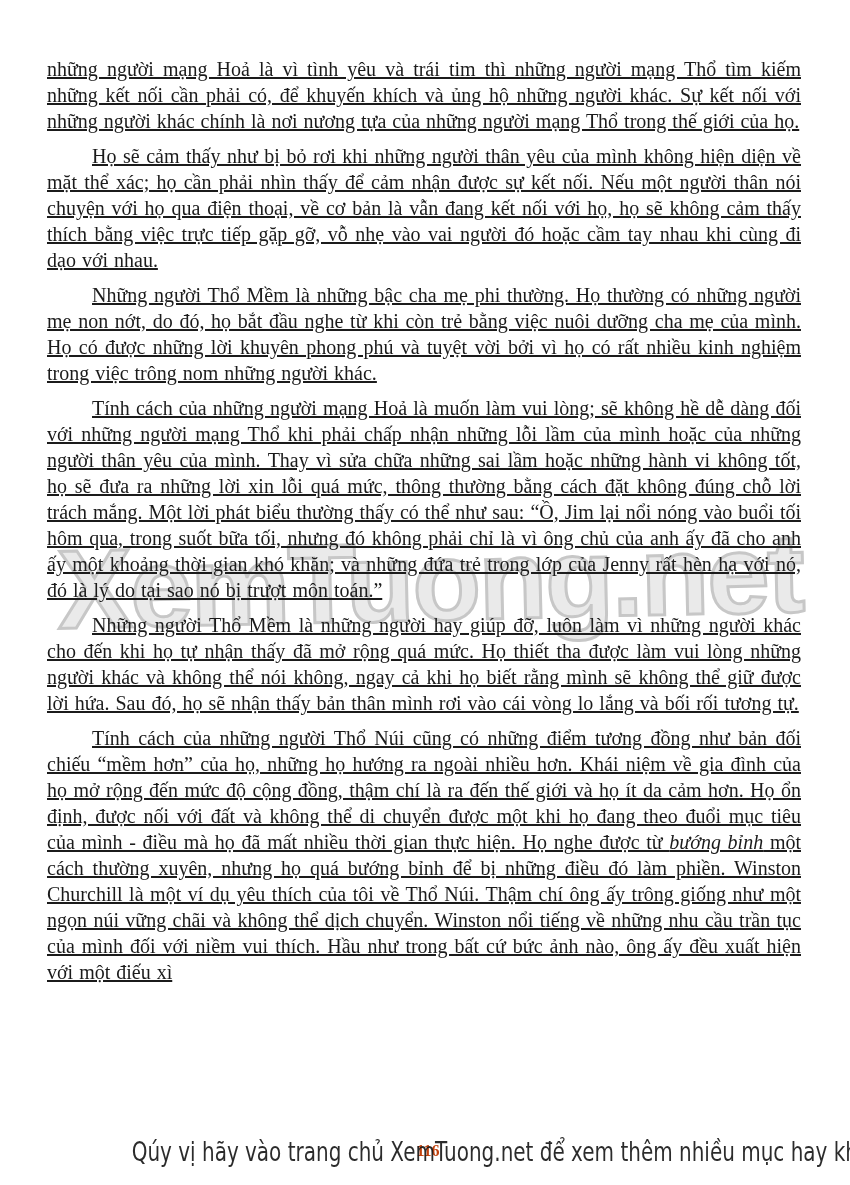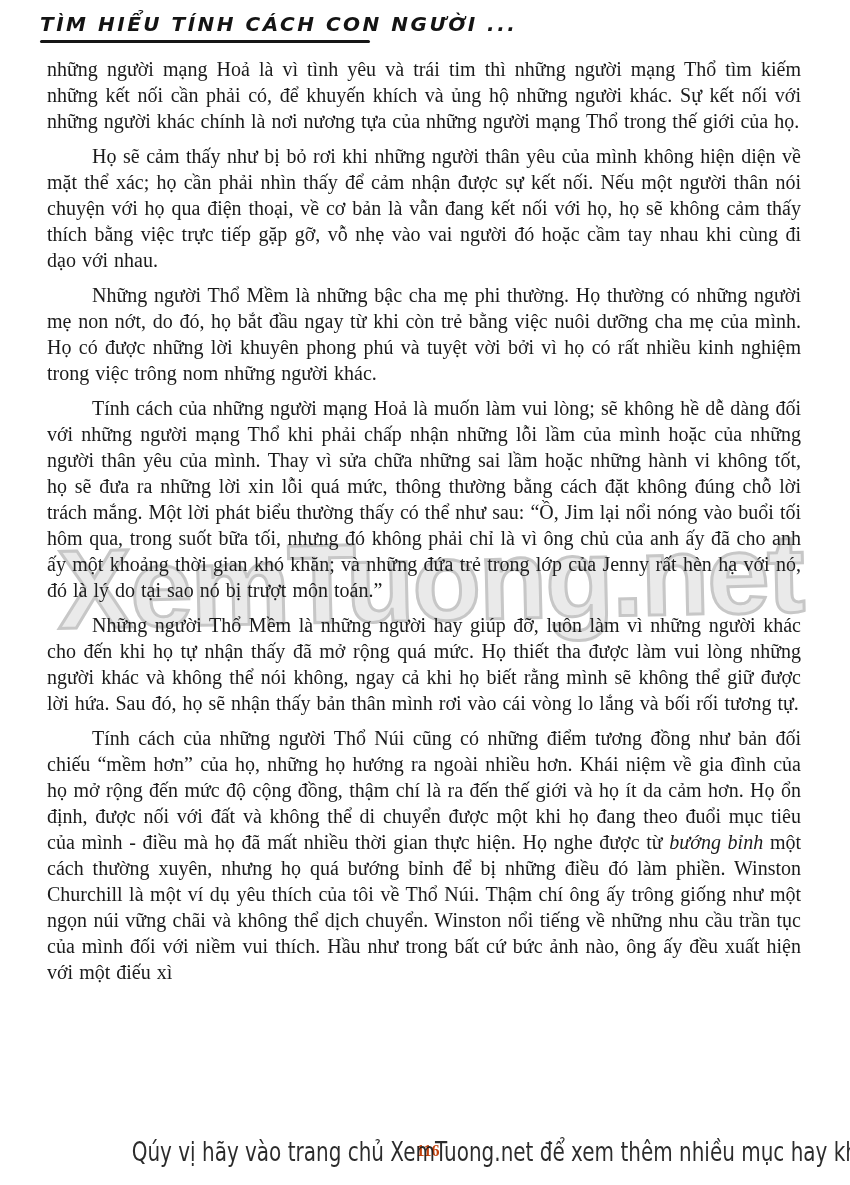--- a/index.html
+++ b/index.html
@@ -24,21 +24,21 @@
     height:3px; background:#161616; width:330px; margin-top:4px; border-radius:2px;
   }
 
   
   .body-text {
     position:absolute; top:56px; left:47px; width:766px;
     color:#1b1b1b; font-size:20px; line-height:26px;
     text-align:justify; z-index:2;
     word-spacing:1px;
   }
-  .body-text p { margin:0 12px 9px 0; text-indent:45px; }
+  .body-text p { margin:0 12px 9px 0; text-indent:45px;text-decoration:underline; }
   .body-text p.first { text-indent:0; }
   .body-text h3 {
     font-size:20px; line-height:26px; font-weight:bold;
     margin:15px 0 10px 45px; color:#151515;
   }
 
   
   .watermark {
     position:absolute; top:512px; left:20px; width:820px;
     text-align:center; white-space:nowrap;
@@ -70,29 +70,25 @@
     transform:scaleX(0.74); transform-origin:center;
   }
 </style>
 </head>
 <body>
 
 <div class="page">
 
   <div class="watermark">XemTuong.net</div>
 
-  <div class="header">
-    <span class="header-title">TÌM HIỂU TÍNH CÁCH CON NGƯỜI ...</span>
-    <div class="header-underline"></div>
-  </div>
 
   <div class="body-text">
     <p class="first">những người mạng Hoả là vì tình yêu và trái tim thì những người mạng Thổ tìm kiếm những kết nối cần phải có, để khuyến khích và ủng hộ những người khác. Sự kết nối với những người khác chính là nơi nương tựa của những người mạng Thổ trong thế giới của họ.</p>
     <p>Họ sẽ cảm thấy như bị bỏ rơi khi những người thân yêu của mình không hiện diện về mặt thể xác; họ cần phải nhìn thấy để cảm nhận được sự kết nối. Nếu một người thân nói chuyện với họ qua điện thoại, về cơ bản là vẫn đang kết nối với họ, họ sẽ không cảm thấy thích bằng việc trực tiếp gặp gỡ, vỗ nhẹ vào vai người đó hoặc cầm tay nhau khi cùng đi dạo với nhau.</p>
-    <p>Những người Thổ Mềm là những bậc cha mẹ phi thường. Họ thường có những người mẹ non nớt, do đó, họ bắt đầu ngay từ khi còn trẻ bằng việc nuôi dưỡng cha mẹ của mình. Họ có được những lời khuyên phong phú và tuyệt vời bởi vì họ có rất nhiều kinh nghiệm trong việc trông nom những người khác.</p>
+    <p>Những người Thổ Mềm là những bậc cha mẹ phi thường. Họ thường có những người mẹ non nớt, do đó, họ bắt đầu nghe từ khi còn trẻ bằng việc nuôi dưỡng cha mẹ của mình. Họ có được những lời khuyên phong phú và tuyệt vời bởi vì họ có rất nhiều kinh nghiệm trong việc trông nom những người khác.</p>
     <p>Tính cách của những người mạng Hoả là muốn làm vui lòng; sẽ không hề dễ dàng đối với những người mạng Thổ khi phải chấp nhận những lỗi lầm của mình hoặc của những người thân yêu của mình. Thay vì sửa chữa những sai lầm hoặc những hành vi không tốt, họ sẽ đưa ra những lời xin lỗi quá mức, thông thường bằng cách đặt không đúng chỗ lời trách mắng. Một lời phát biểu thường thấy có thể như sau: “Ồ, Jim lại nổi nóng vào buổi tối hôm qua, trong suốt bữa tối, nhưng đó không phải chỉ là vì ông chủ của anh ấy đã cho anh ấy một khoảng thời gian khó khăn; và những đứa trẻ trong lớp của Jenny rất hèn hạ với nó, đó là lý do tại sao nó bị trượt môn toán.”</p>
     <p>Những người Thổ Mềm là những người hay giúp đỡ, luôn làm vì những người khác cho đến khi họ tự nhận thấy đã mở rộng quá mức. Họ thiết tha được làm vui lòng những người khác và không thể nói không, ngay cả khi họ biết rằng mình sẽ không thể giữ được lời hứa. Sau đó, họ sẽ nhận thấy bản thân mình rơi vào cái vòng lo lắng và bối rối tương tự.</p>
     <p>
       <span>Tính cách của những người Thổ Núi cũng có những điểm tương đồng như bản đối chiếu “mềm hơn” của họ, những họ hướng ra ngoài nhiều hơn. Khái niệm về gia đình của họ mở rộng đến mức độ cộng đồng, thậm chí là ra đến thế giới và họ ít da cảm hơn. Họ ổn định, được nối với đất và không thể di chuyển được một khi họ đang theo đuổi mục tiêu của mình - điều mà họ đã mất nhiều thời gian thực hiện. Họ nghe được từ </span><em>bướng bỉnh</em><span> một cách thường xuyên, nhưng họ quá bướng bỉnh để bị những điều đó làm phiền. Winston Churchill là một ví dụ yêu thích của tôi về Thổ Núi. Thậm chí ông ấy trông giống như một ngọn núi vững chãi và không thể dịch chuyển. Winston nổi tiếng về những nhu cầu trần tục của mình đối với niềm vui thích. Hầu như trong bất cứ bức ảnh nào, ông ấy đều xuất hiện với một điếu xì</span>
     </p>
   </div>
 
   <div class="page-number">116</div>
 
   <div class="footer">

